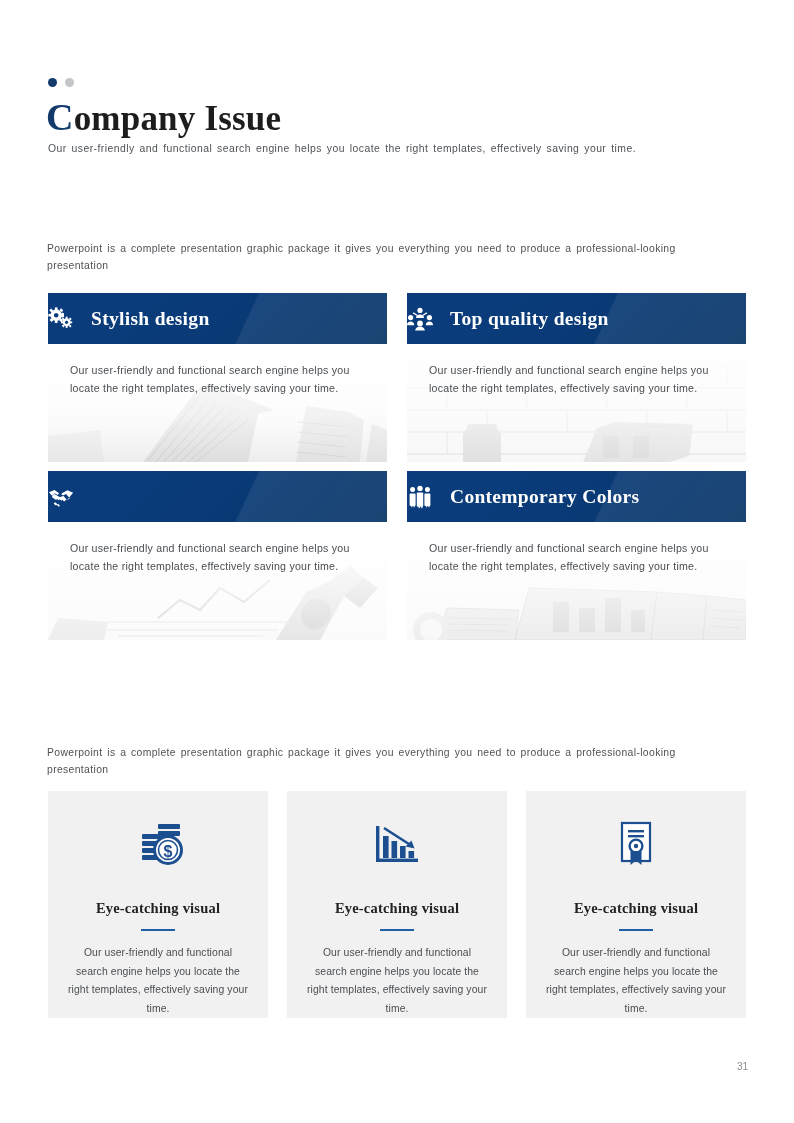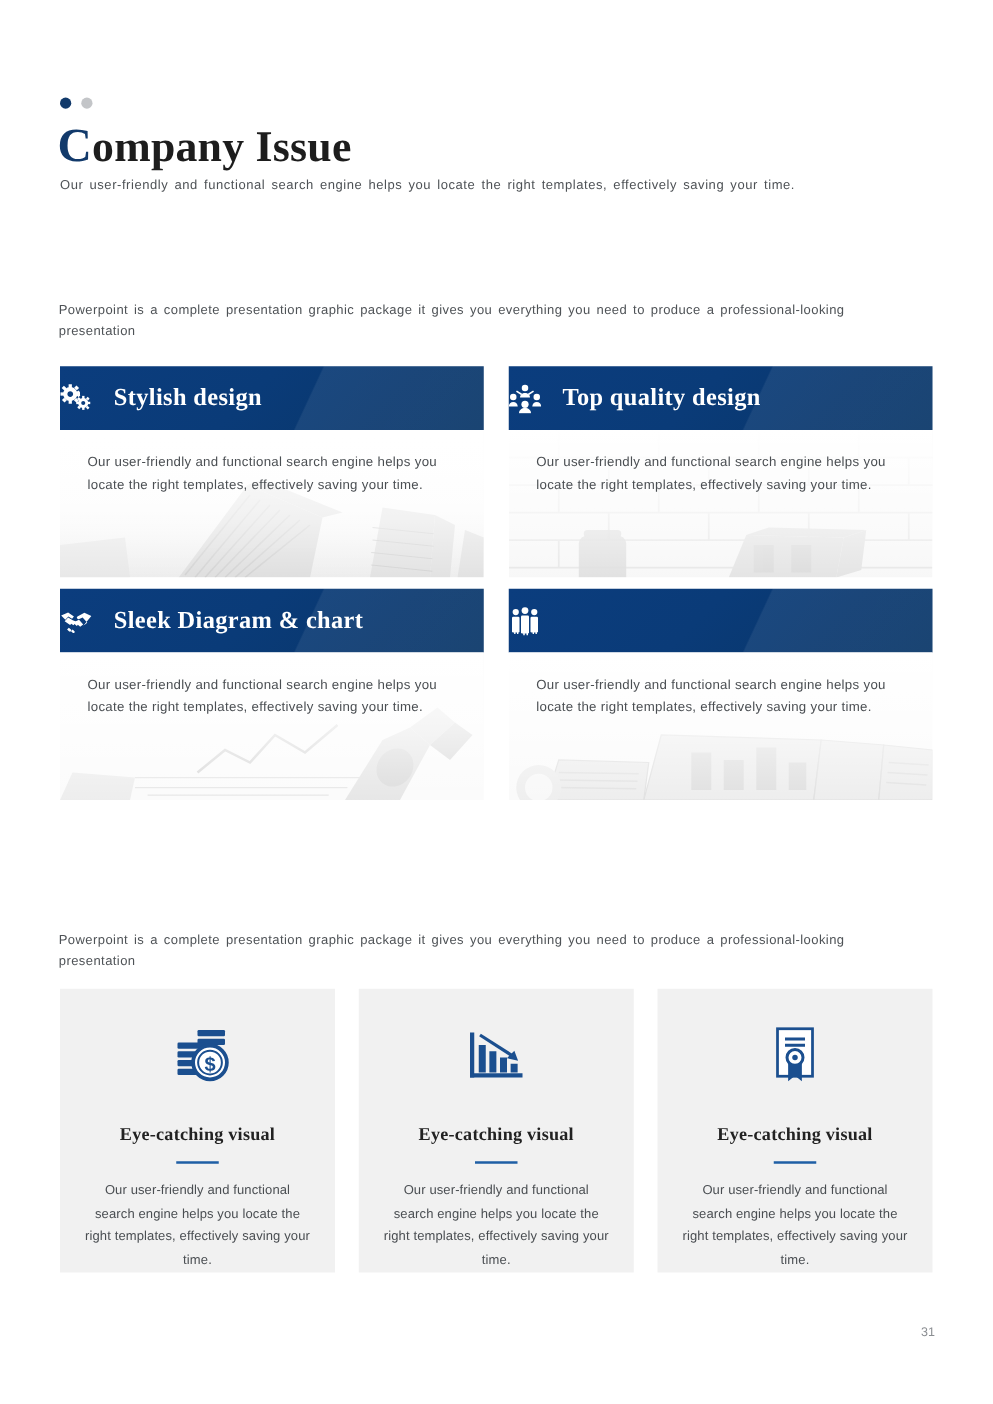--- a/index.html
+++ b/index.html
@@ -402,21 +402,20 @@
             <svg width="28" height="22" viewBox="0 0 28 22">
               <g fill="#ffffff">
                 <path d="M1.0 6.0 L7.0 3.4 L12.0 7.0 L10.4 8.8 L7.2 6.9 L4.6 9.8 Z"></path>
                 <path d="M27.0 6.4 L21.0 3.6 L15.4 6.6 c-1.0 0.5-1.2 1.4-0.5 2.1 0.6 0.6 1.4 0.6 2.2 0.2 l2.4-1.2 4.0 4.6 -3.4 2.6 z"></path>
                 <path d="M4.0 11.0 l3.0-3.2 4.0 2.4 c1.4 0.9 2.7 0.9 4.0 0.2 l1.4-0.8 3.6 4.2 -2.6 2.0 -2.0-1.8 -0.9 1.0 -2.0-1.6 -0.9 1.1 -1.9-1.4 -1.0 1.2 z"></path>
                 <path d="M7.6 16.6 l1.8 1.5 c0.6 0.5 0.5 1.2 0 1.6 -0.5 0.4-1.2 0.4-1.7-0.1 l-1.6-1.5 z"></path>
                 <path d="M10.8 18.2 l1.5 1.3 c0.5 0.4 0.5 1.0 0.1 1.4 -0.5 0.4-1.1 0.4-1.5 0 l-1.4-1.3 z"></path>
               </g>
             </svg>
           </span>
-          <span class="fc-title">Sleek Diagram &amp; chart</span>
         </div>
         <div class="fc-body">
           <div class="fc-body-art">
             <svg width="339" height="118" viewBox="0 0 339 118" preserveAspectRatio="none">
               <defs>
                 <linearGradient id="penfade" x1="0" y1="0" x2="0" y2="1">
                   <stop offset="0%" stop-color="#ffffff" stop-opacity="1"></stop>
                   <stop offset="52%" stop-color="#ffffff" stop-opacity="0.6"></stop>
                   <stop offset="100%" stop-color="#ffffff" stop-opacity="0.02"></stop>
                 </linearGradient>
@@ -459,20 +458,21 @@
                 <rect x="16.4" y="8.4" width="6.0" height="12.6" rx="1.0"></rect>
                 <rect x="3.3" y="18.0" width="1.1" height="4.2"></rect>
                 <rect x="5.6" y="18.0" width="1.1" height="4.2"></rect>
                 <rect x="10.6" y="18.6" width="1.2" height="4.6"></rect>
                 <rect x="13.2" y="18.6" width="1.2" height="4.6"></rect>
                 <rect x="18.1" y="18.0" width="1.1" height="4.2"></rect>
                 <rect x="20.4" y="18.0" width="1.1" height="4.2"></rect>
               </g>
             </svg>
           </span>
+          <span class="fc-title">Contemporary Colors</span>
         </div>
         <div class="fc-body">
           <div class="fc-body-art">
             <svg width="339" height="118" viewBox="0 0 339 118" preserveAspectRatio="none">
               <defs>
                 <linearGradient id="docfade" x1="0" y1="0" x2="0" y2="1">
                   <stop offset="0%" stop-color="#ffffff" stop-opacity="1"></stop>
                   <stop offset="50%" stop-color="#ffffff" stop-opacity="0.62"></stop>
                   <stop offset="100%" stop-color="#ffffff" stop-opacity="0.02"></stop>
                 </linearGradient>

